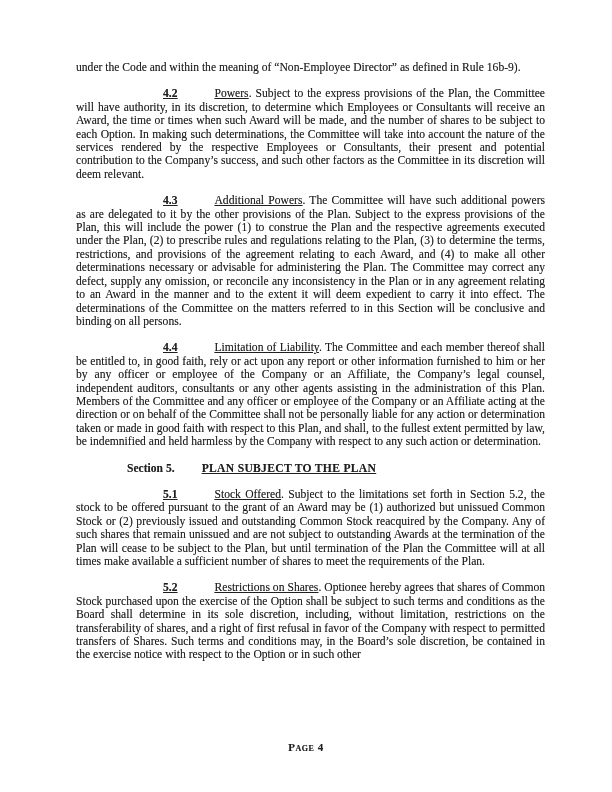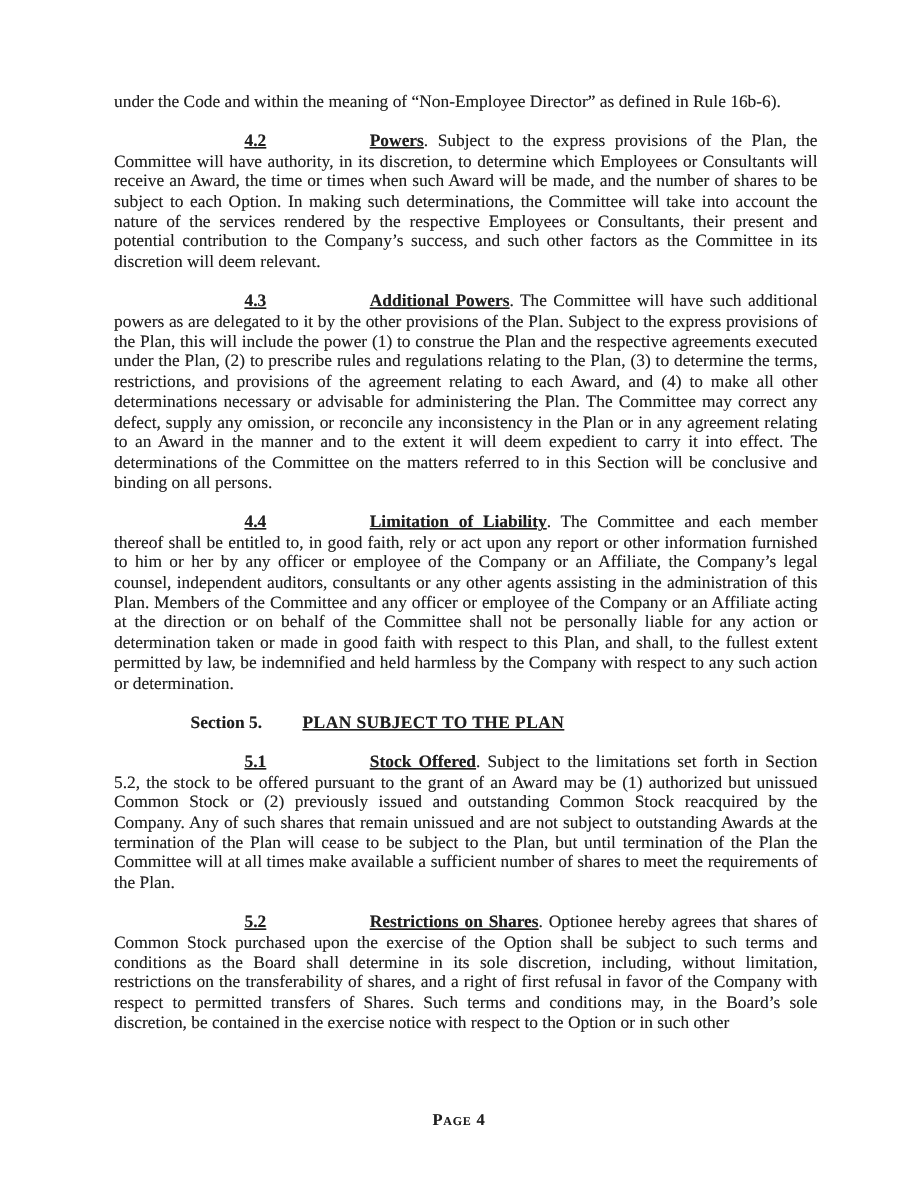--- a/index.html
+++ b/index.html
@@ -35,23 +35,22 @@
   }
   .num {
     font-weight: bold;
     text-decoration: underline;
   }
   .tab {
     display: inline-block;
     width: 37px;
   }
   .head {
-    font-weight: bold;
+    font-weight: normal;
     text-decoration: underline;
-    margin-left: 32px;
   }
   .section-line {
     margin: 0 0 13px 0;
     text-indent: 51px;
     text-align: left;
   }
   .sec-label {
     font-weight: bold;
   }
   .sec-tab {
@@ -76,21 +75,21 @@
     color: #1f1f1f;
     text-shadow: 0 0 0.4px rgba(20,20,20,0.45);
   }
 </style>
 </head>
 <body>
 
 <div class="page">
   <div class="content">
 
-    <p class="para plain">under the Code and within the meaning of “Non-Employee Director” as defined in Rule 16b-6).</p>
+    <p class="para plain">under the Code and within the meaning of “Non-Employee Director” as defined in Rule 16b-9).</p>
 
     <p class="para numbered"><span class="num">4.2</span><span class="tab"></span><span class="head">Powers</span><span class="body-text">. Subject to the express provisions of the Plan, the Committee will have authority, in its discretion, to determine which Employees or Consultants will receive an Award, the time or times when such Award will be made, and the number of shares to be subject to each Option. In making such determinations, the Committee will take into account the nature of the services rendered by the respective Employees or Consultants, their present and potential contribution to the Company’s success, and such other factors as the Committee in its discretion will deem relevant.</span></p>
 
     <p class="para numbered"><span class="num">4.3</span><span class="tab"></span><span class="head">Additional Powers</span><span class="body-text">. The Committee will have such additional powers as are delegated to it by the other provisions of the Plan. Subject to the express provisions of the Plan, this will include the power (1) to construe the Plan and the respective agreements executed under the Plan, (2) to prescribe rules and regulations relating to the Plan, (3) to determine the terms, restrictions, and provisions of the agreement relating to each Award, and (4) to make all other determinations necessary or advisable for administering the Plan. The Committee may correct any defect, supply any omission, or reconcile any inconsistency in the Plan or in any agreement relating to an Award in the manner and to the extent it will deem expedient to carry it into effect. The determinations of the Committee on the matters referred to in this Section will be conclusive and binding on all persons.</span></p>
 
     <p class="para numbered"><span class="num">4.4</span><span class="tab"></span><span class="head">Limitation of Liability</span><span class="body-text">. The Committee and each member thereof shall be entitled to, in good faith, rely or act upon any report or other information furnished to him or her by any officer or employee of the Company or an Affiliate, the Company’s legal counsel, independent auditors, consultants or any other agents assisting in the administration of this Plan. Members of the Committee and any officer or employee of the Company or an Affiliate acting at the direction or on behalf of the Committee shall not be personally liable for any action or determination taken or made in good faith with respect to this Plan, and shall, to the fullest extent permitted by law, be indemnified and held harmless by the Company with respect to any such action or determination.</span></p>
 
     <p class="section-line"><span class="sec-label">Section 5.</span><span class="sec-tab"></span><span class="sec-title">PLAN SUBJECT TO THE PLAN</span></p>
 
     <p class="para numbered"><span class="num">5.1</span><span class="tab"></span><span class="head">Stock Offered</span><span class="body-text">. Subject to the limitations set forth in Section 5.2, the stock to be offered pursuant to the grant of an Award may be (1) authorized but unissued Common Stock or (2) previously issued and outstanding Common Stock reacquired by the Company. Any of such shares that remain unissued and are not subject to outstanding Awards at the termination of the Plan will cease to be subject to the Plan, but until termination of the Plan the Committee will at all times make available a sufficient number of shares to meet the requirements of the Plan.</span></p>

